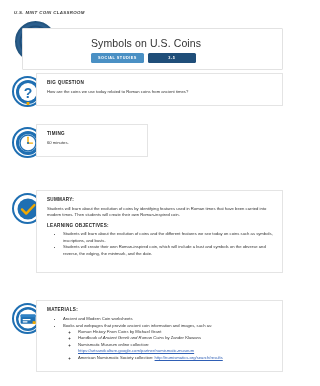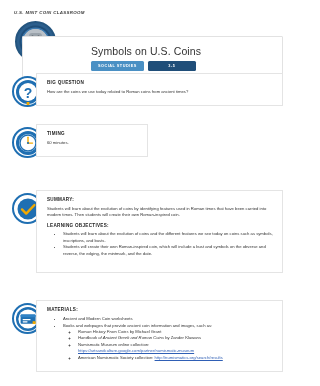--- a/index.html
+++ b/index.html
@@ -40,21 +40,21 @@
   .card {
     position: absolute;
     border: 1px solid #e2e2e2;
     background: #fff;
     box-sizing: border-box;
   }
 
   
   .hero {
     left: 22px;
-    top: 36px;
+    top: 28px;
     width: 261px;
     height: 42px;
     border-radius: 1px;
   }
   .hero-inner {
     padding-left: 68px;
     padding-top: 8px;
   }
   .hero-title {
     font-size: 10.5px;

